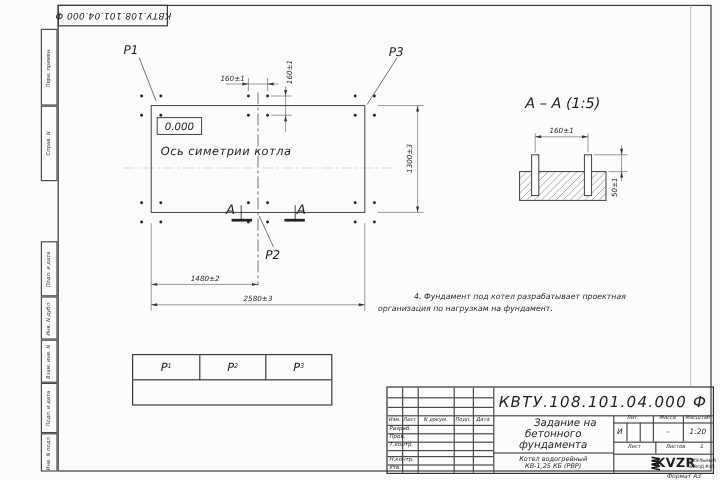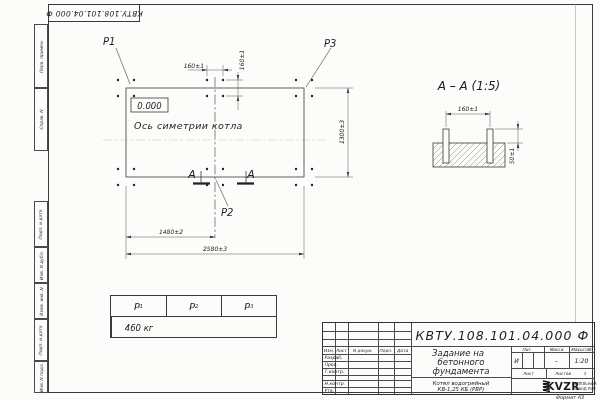--- a/index.html
+++ b/index.html
@@ -237,36 +237,36 @@
       <line x1="518" y1="121" x2="518" y2="151"></line>
     </g>
     <g fill="#333" stroke="none">
       <polygon points="518,129 516.8,124 519.2,124"></polygon>
         <polygon points="518,143 516.8,148 519.2,148"></polygon>
     </g>
     <text class="dim" text-anchor="middle" transform="translate(514,156) rotate(-90)">50±1</text>
   </svg>
 
   <div class="abs" id="notes">
+    <p>4. Фундамент под котел разрабатывает проектная организация по нагрузкам на фундамент.</p>
   </div>
 
   <div class="abs" id="ptable">
     <div class="pt-cell pt-head first">
         <span>P</span>
         <sub>1</sub>
       </div>
     <div class="pt-cell pt-head">
         <span>P</span>
         <sub>2</sub>
       </div>
     <div class="pt-cell pt-head">
         <span>P</span>
         <sub>3</sub>
       </div>
-    <div class="pt-cell pt-val">460 кг</div>
   </div>
 
   <div class="abs" id="tblock">
 
     <div class="ln" style="left:12px;top:0;width:0.9px;height:71px;"></div>
     <div class="ln" style="left:25px;top:0;width:0.9px;height:71px;"></div>
     <div class="ln" style="left:55px;top:0;width:0.9px;height:71px;"></div>
     <div class="ln" style="left:71px;top:0;width:0.9px;height:71px;"></div>
     <div class="ln" style="left:88px;top:0;width:1.1px;height:71px;"></div>
     <div class="ln" style="left:188px;top:23px;width:1.1px;height:48px;"></div>
@@ -299,21 +299,21 @@
     <span class="tb-txt tb-small c" style="left:63px;top:27px;">Подп.</span>
     <span class="tb-txt tb-small c" style="left:79.5px;top:27px;">Дата</span>
 
     <span class="tb-txt tb-row" style="left:1.5px;top:31.5px;">Разраб.</span>
     <span class="tb-txt tb-row" style="left:1.5px;top:38.5px;">Пров.</span>
     <span class="tb-txt tb-row" style="left:1.5px;top:45.5px;">Т.контр.</span>
     <span class="tb-txt tb-row" style="left:1.5px;top:52px;"></span>
     <span class="tb-txt tb-row" style="left:1.5px;top:57.5px;">Н.контр.</span>
     <span class="tb-txt tb-row" style="left:1.5px;top:64.5px;">Утв.</span>
 
-    <span class="tb-txt tb-title c" style="left:135px;top:30px;">Задание на</span>
+    <span class="tb-txt tb-title c" style="left:148px;top:30px;">Задание на</span>
     <span class="tb-txt tb-title c" style="left:138px;top:39px;">бетонного</span>
     <span class="tb-txt tb-title c" style="left:138px;top:48px;">фундамента</span>
 
     <span class="tb-txt tb-prod c" style="left:138px;top:59.5px;">Котел водогрейный</span>
     <span class="tb-txt tb-prod c" style="left:138px;top:66px;">КВ-1,25 КБ (РВР)</span>
 
     <span class="tb-txt tb-small c" style="left:204.5px;top:26px;">Лит.</span>
     <span class="tb-txt tb-small c" style="left:233.5px;top:26px;">Масса</span>
     <span class="tb-txt tb-small c" style="left:258.5px;top:26px;">Масштаб</span>
     <span class="tb-txt tb-val c" style="left:193.5px;top:37px;">И</span>

